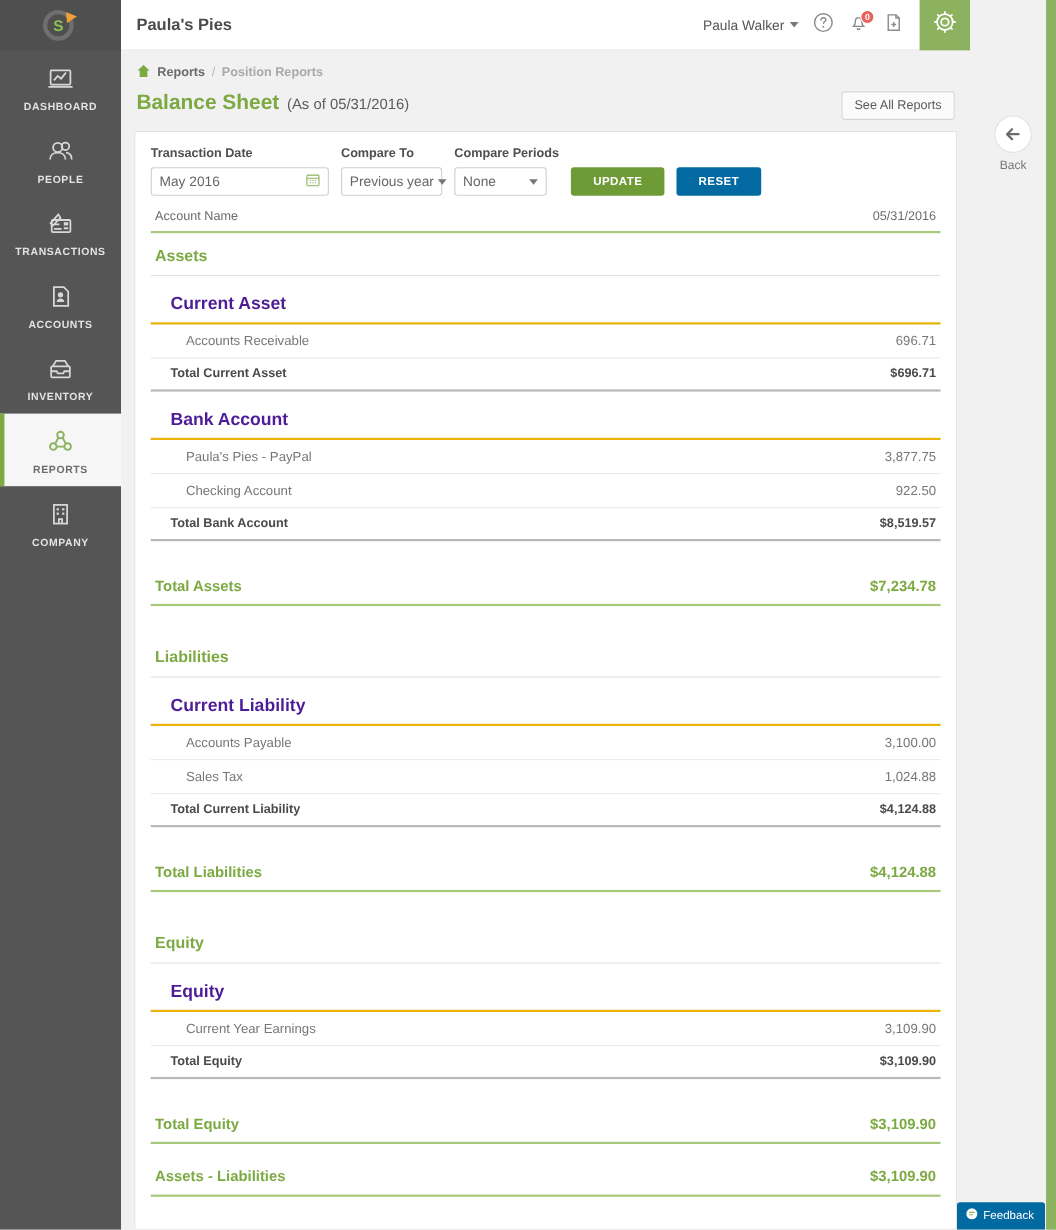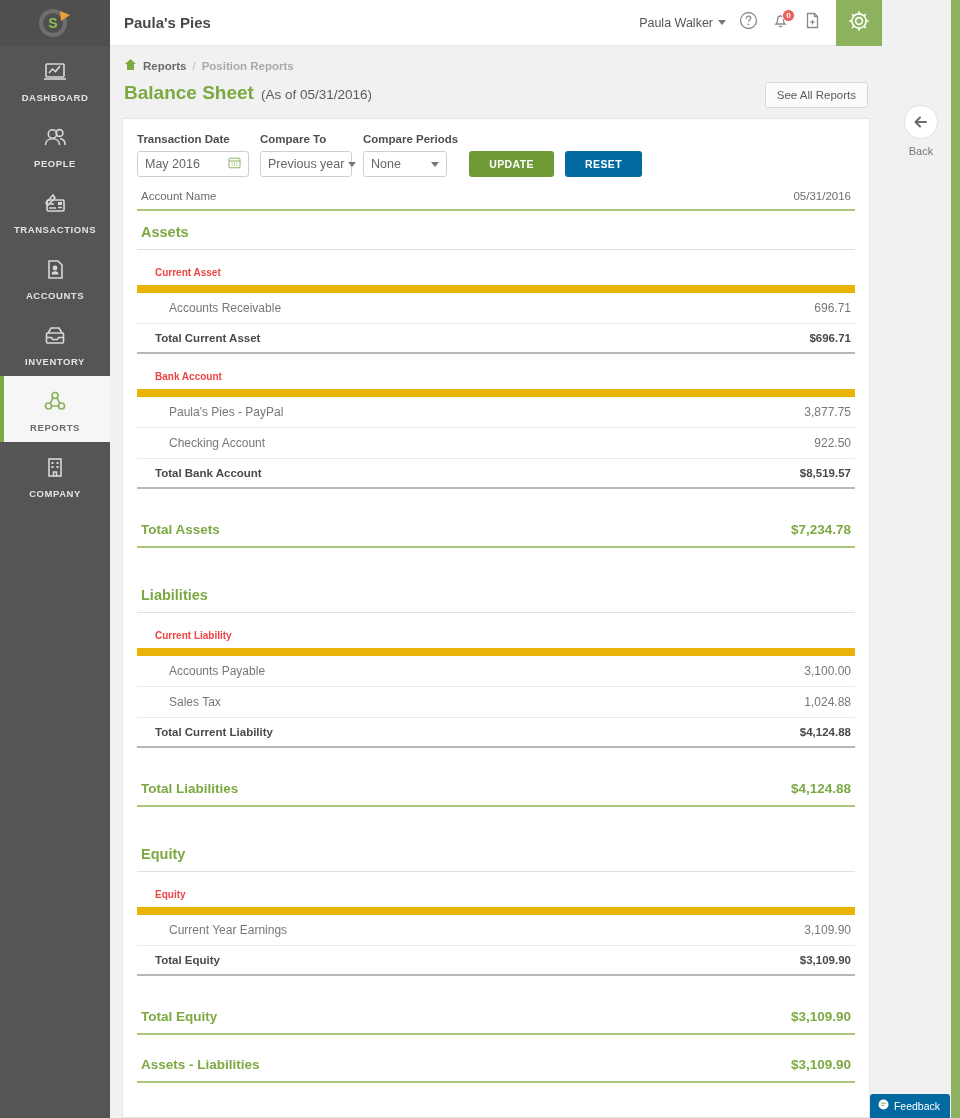--- a/index.html
+++ b/index.html
@@ -134,21 +134,21 @@
   
   .filters { display: flex; align-items: flex-end; gap: 11px; padding: 14px 14px 13px 14px; }
   .fgroup { display: flex; flex-direction: column; }
   .flabel { font-size: 11.5px; font-weight: bold; color: #4f4f4f; margin-bottom: 6px; }
   .fctl {
     height: 26px; border: 1px solid #cfcfcf; border-radius: 3px;
     background: #fff; display: flex; align-items: center;
     padding: 0 7px; font-size: 12.5px; color: #666;
     cursor: pointer; white-space: nowrap;
   }
-  .fctl.date { width: 112px; justify-content: space-between; }
+  .fctl.date { width: 162px; justify-content: space-between; }
   .fctl.sel1 { width: 92px; justify-content: space-between; gap:4px;}
   .fctl.sel2 { width: 84px; justify-content: space-between; }
   .btn {
     height: 26px; border-radius: 3px; border: none; cursor: pointer;
     color: #fff; font-size: 10.5px; font-weight: bold; letter-spacing: .4px;
     padding: 0 20px;
   }
   .btn-update { background: #6f9b37; }
   .btn-reset { background: #0369a1; }
 
@@ -160,22 +160,22 @@
 
   .hdr-row {
     padding: 0 4px 7px 4px; border-bottom: 2px solid #a8c97c;
     font-size: 11.5px; color: #6c6c6c; margin-bottom: 0;
   }
   .sect-head {
     padding: 13px 4px 9px 4px; border-bottom: 1px solid #e0e0e0;
     font-size: 14.5px; color: #7ca942; font-weight: bold;
   }
   .grp-head {
-    padding: 17px 4px 7px 18px; border-bottom: 8px solid #eab308;
-    font-size: 10px; color: #ef4444; font-weight: bold;
+    padding: 17px 4px 7px 18px; border-bottom: 2px solid #eab308;
+    font-size: 16px; color: #4c1d95; font-weight: bold;
   }
   .line-row {
     padding: 8px 4px 8px 32px; border-bottom: 1px solid #eaeaea;
     font-size: 12px; color: #777; gap: 32px;
   }
   .line-row .rval { color: #777; }
   .grp-total {
     padding: 8px 4px 8px 18px; border-bottom: 2px solid #b8b8b8;
     font-size: 11.5px; color: #4a4a4a; font-weight: bold;
   }

